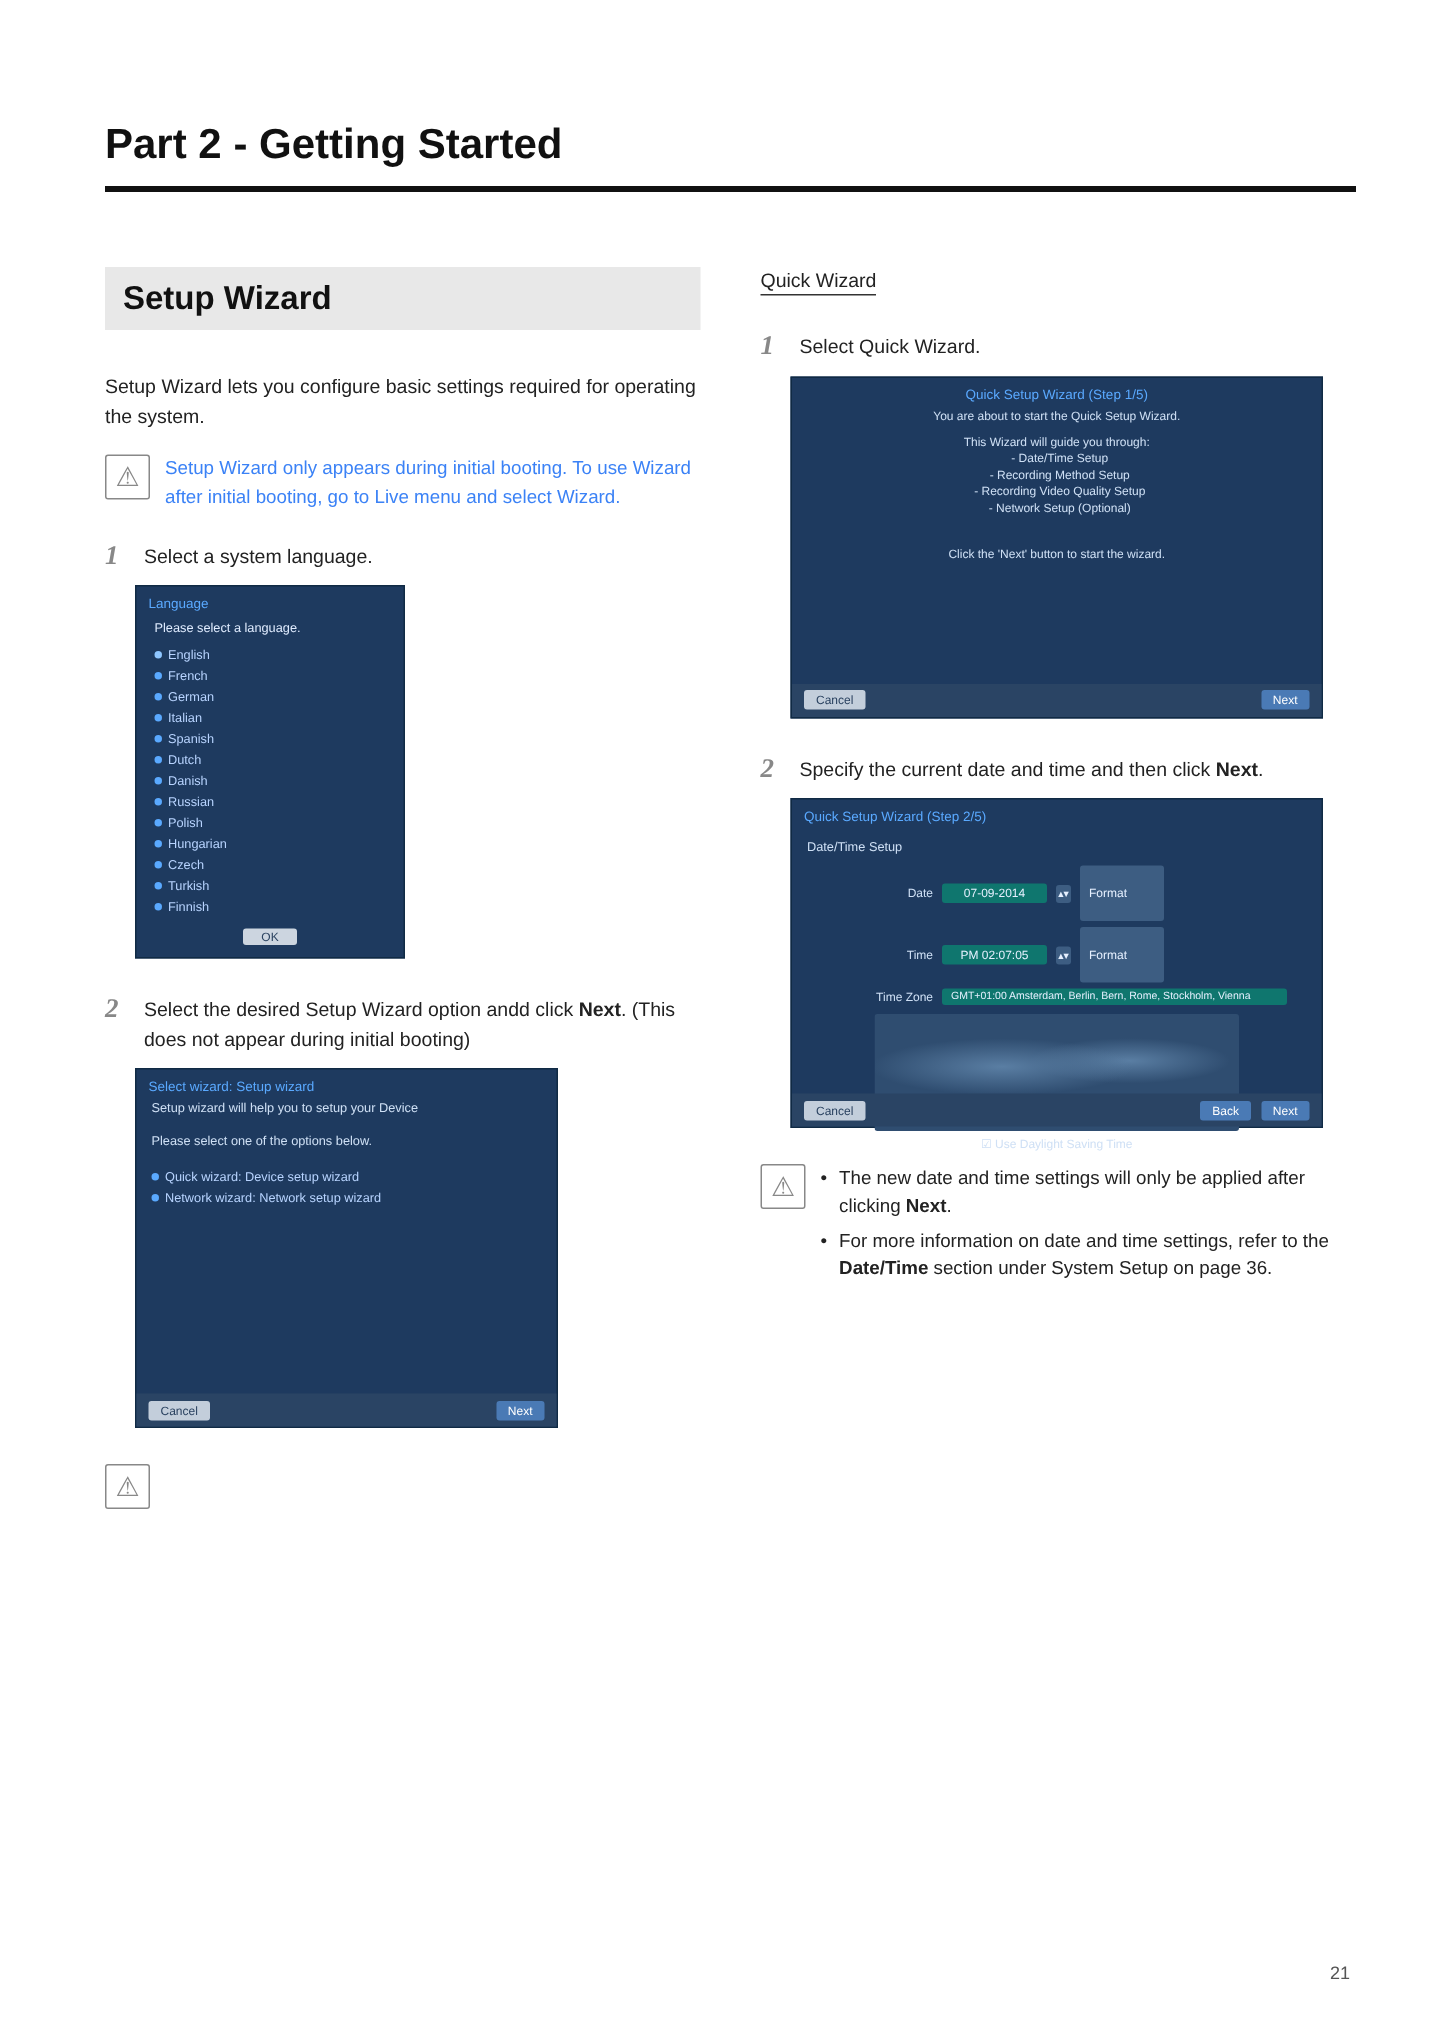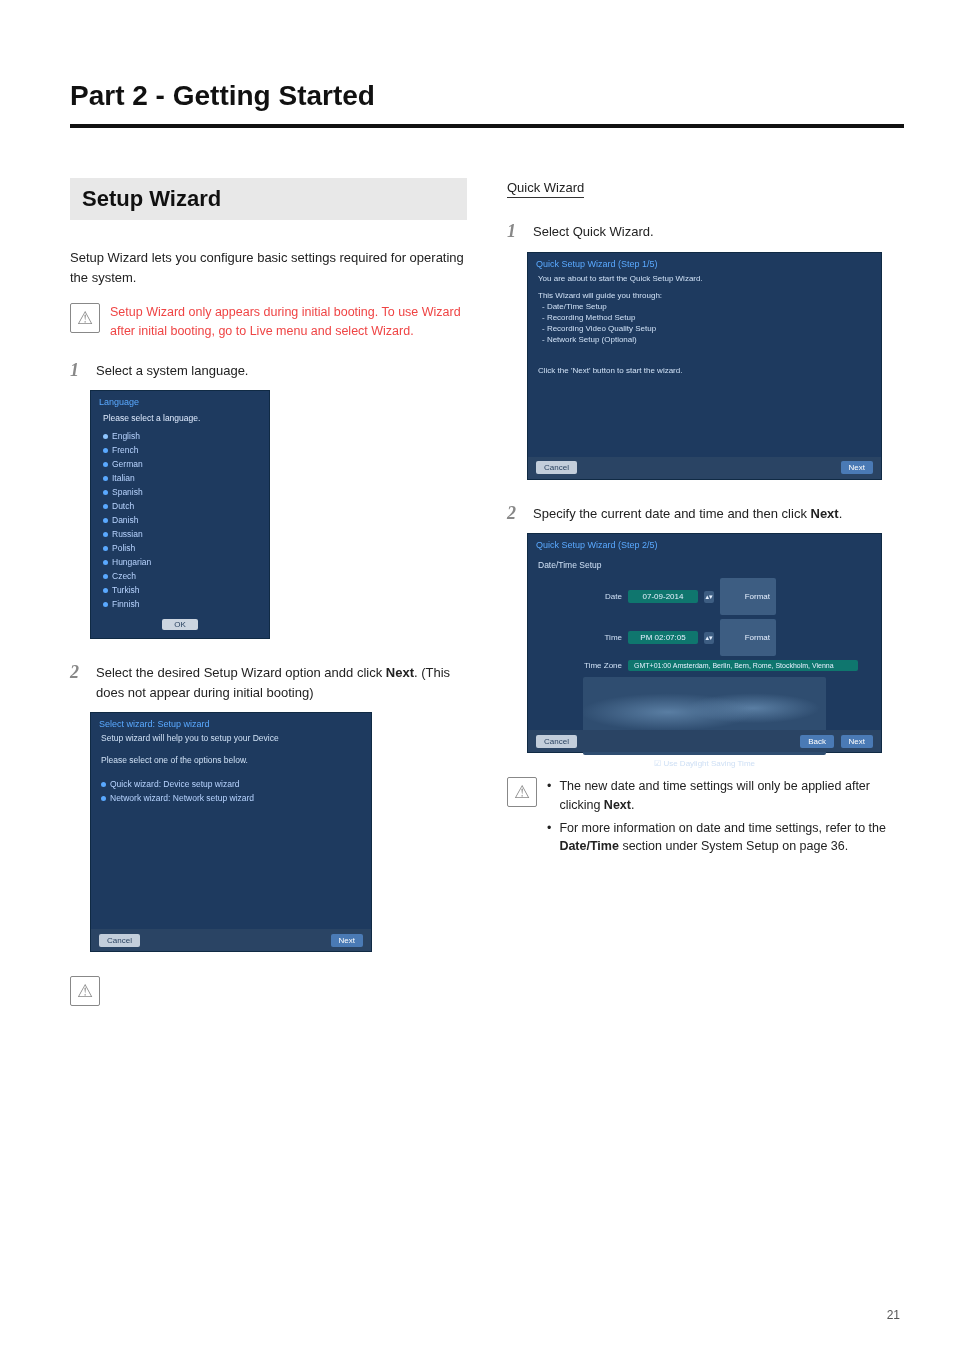--- a/index.html
+++ b/index.html
@@ -70,21 +70,21 @@
     display: flex;
     align-items: center;
     justify-content: center;
     flex-shrink: 0;
     color: #888;
     font-size: 18px;
   }
   .note-text {
     font-size: 12.5px;
     line-height: 1.5;
-    color: #ef4444;
+    color: #3b82f6;
   }
   .step-row {
     display: flex;
     gap: 10px;
     align-items: flex-start;
     margin-bottom: 10px;
   }
   .step-num {
     font-family: Georgia, 'Times New Roman', serif;
     font-style: italic;
@@ -170,33 +170,33 @@
     display:flex; justify-content:space-between; align-items:center;
     padding:0 8px;
   }
   .shot-btn {
     background:#c3cedb; color:#2a4260;
     font-size:8px; padding:2px 8px; border-radius:2px;
   }
   .shot-btn.blue { background:#4a7ab5; color:#fff; }
 
   .shot-quick {
-    width: 355px; height: 228px; margin-left:20px;
+    width: 355px; height: 228px; margin-left:20px;text-align:center;
   }
   .shot-quick .dlg-title { color:#5aa9ff; padding:6px 8px 4px 8px; font-size:9px; }
   .shot-quick .line { color:#cfe0f5; padding:0 10px; font-size:8px; line-height:1.4;}
   .shot-quick .indent { padding-left:14px; }
 
   .shot-dt { width:355px; height:220px; margin-left:20px; position:relative; }
   .shot-dt .dlg-title { color:#5aa9ff; padding:6px 8px 10px 8px; font-size:9px; }
   .shot-dt .group { color:#cfe0f5; padding:0 10px 6px 10px; font-size:8.5px;}
   .dt-row { display:flex; align-items:center; gap:6px; padding:2px 0 2px 50px; font-size:8px;}
   .dt-row .lbl { width:44px; text-align:right; color:#cfe0f5;}
   .dt-row .field { background:#0f766e; color:#e6f0ff; padding:2px 6px; border-radius:2px; min-width:70px; text-align:center;}
-  .dt-row .drop { background:#3d5d82; color:#e6f0ff; padding:14px 6px; border-radius:2px; min-width:56px; font-size:8px;text-align:right;}
+  .dt-row .drop { background:#3d5d82; color:#e6f0ff; padding:14px 6px; border-radius:2px; min-width:56px; font-size:8px;}
   .spin {background:#3d5d82;color:#e6f0ff;width:10px;text-align:center;border-radius:2px;font-size:7px;padding:2px 0;}
   .map-box {
     margin:4px 55px 0 55px; height:78px; border-radius:2px;
     background:
       radial-gradient(ellipse 60% 40% at 35% 45%, #5a7ea3 0%, transparent 60%),
       radial-gradient(ellipse 50% 35% at 70% 40%, #5a7ea3 0%, transparent 55%),
       #2f4d70;
   }
   .dst { text-align:center; color:#cfe0f5; font-size:8px; padding:4px 0 0 0;}
   .dst::before{content:"☑ "; font-size:8px;}

